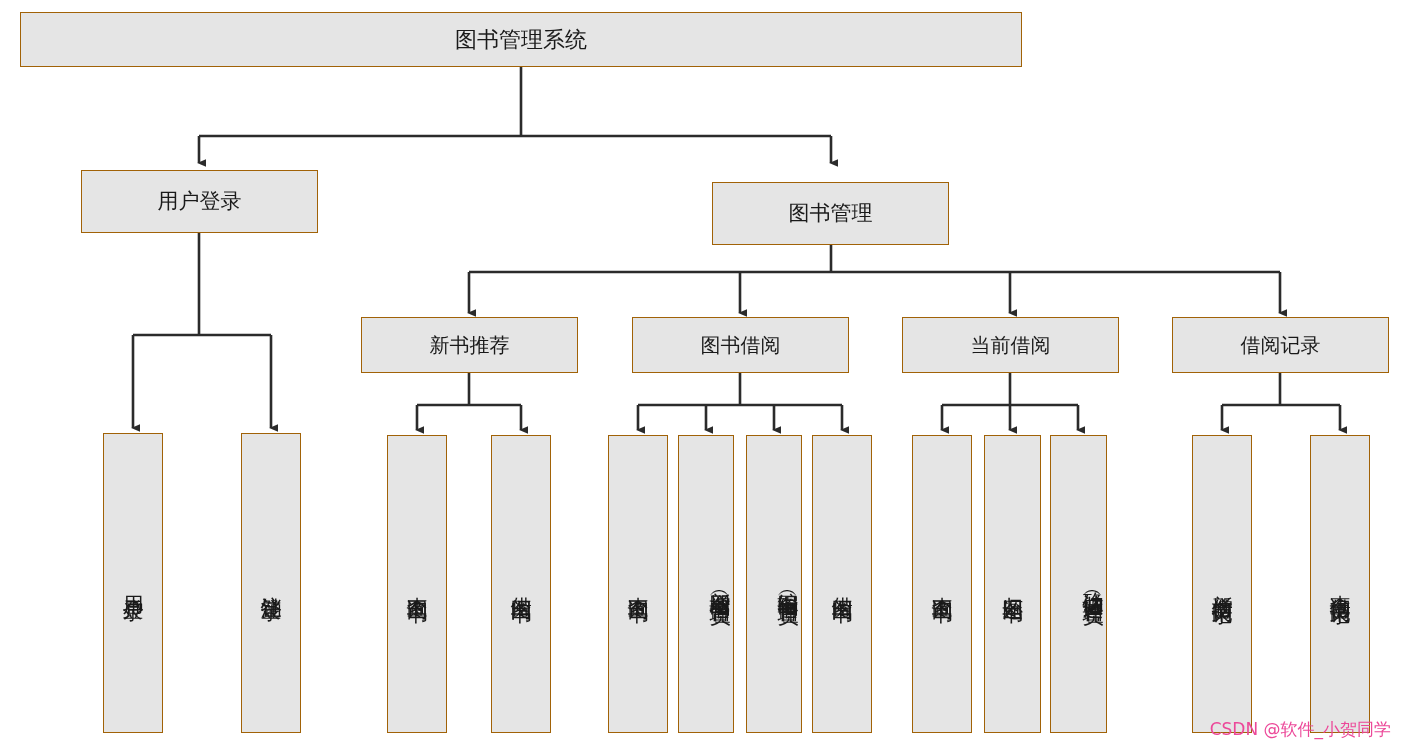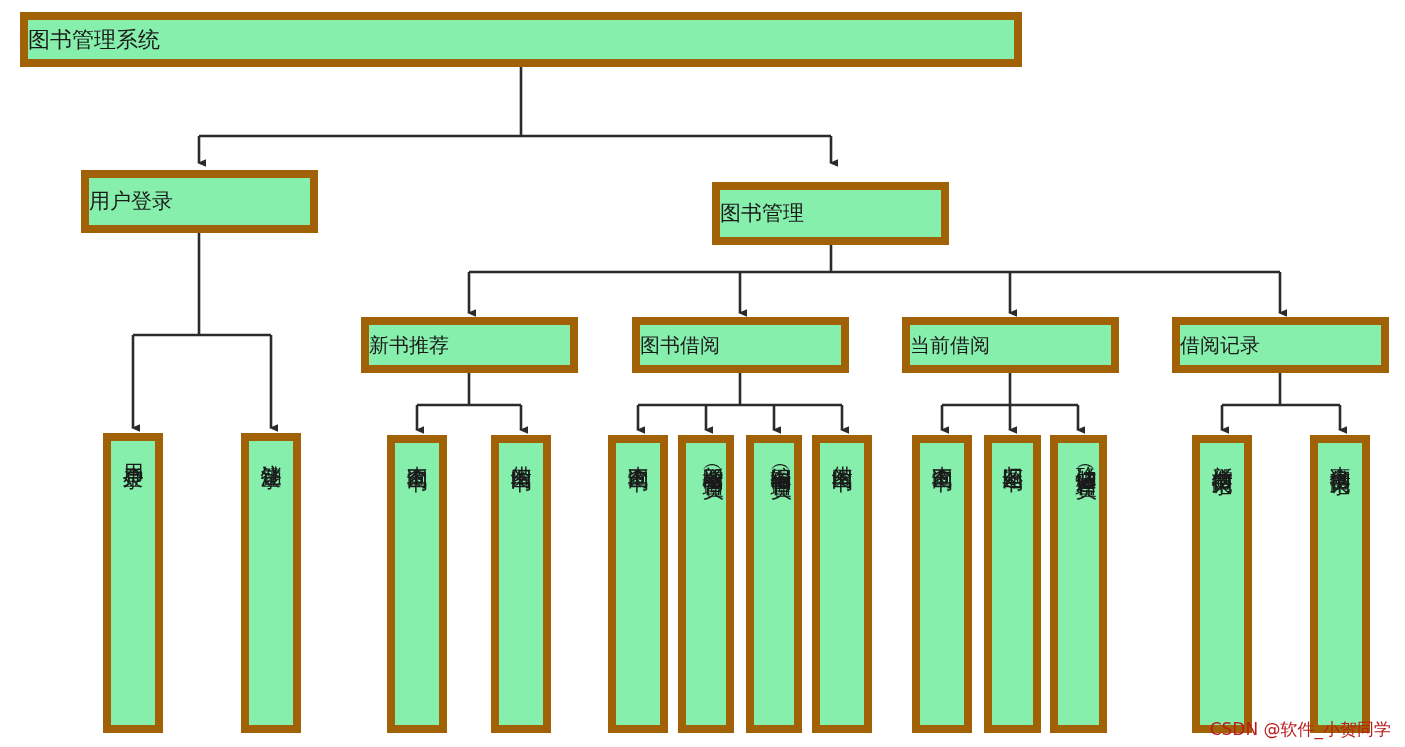--- a/index.html
+++ b/index.html
@@ -20,25 +20,25 @@
   #edges {
     position: absolute;
     left: 0;
     top: 0;
     width: 1405px;
     height: 747px;
   }
   .node {
     position: absolute;
     box-sizing: border-box;
-    border: 8px solid #a16207;
-    background: #86efac;
+    border: 1px solid #a16207;
+    background: #e5e5e5;
     display: flex;
     align-items: center;
-    justify-content: flex-start;
+    justify-content: center;
     color: #1a1a1a;
     line-height: 1.25;
     z-index: 2;
   }
   .node.root {
     font-size: 22px;
   }
   .node.l2 {
     font-size: 21px;
   }
@@ -53,21 +53,21 @@
     padding: 6px 0;
   }
   .node.leaf.top-align {
     align-items: flex-start;
   }
   .watermark {
     position: absolute;
     right: 14px;
     bottom: 6px;
     font-size: 17px;
-    color: #b91c1c;
+    color: #ec4899;
     white-space: nowrap;
     z-index: 5;
     font-family: "DejaVu Sans", "Liberation Sans", sans-serif;
   }
 </style>
 </head>
 <body>
 
 <div id="canvas">
 

